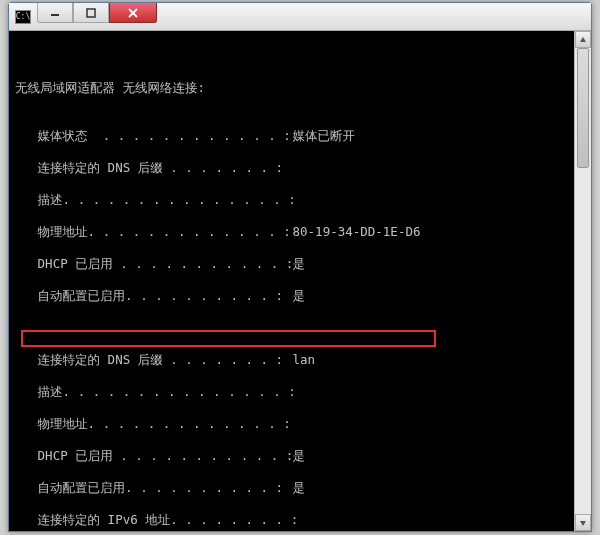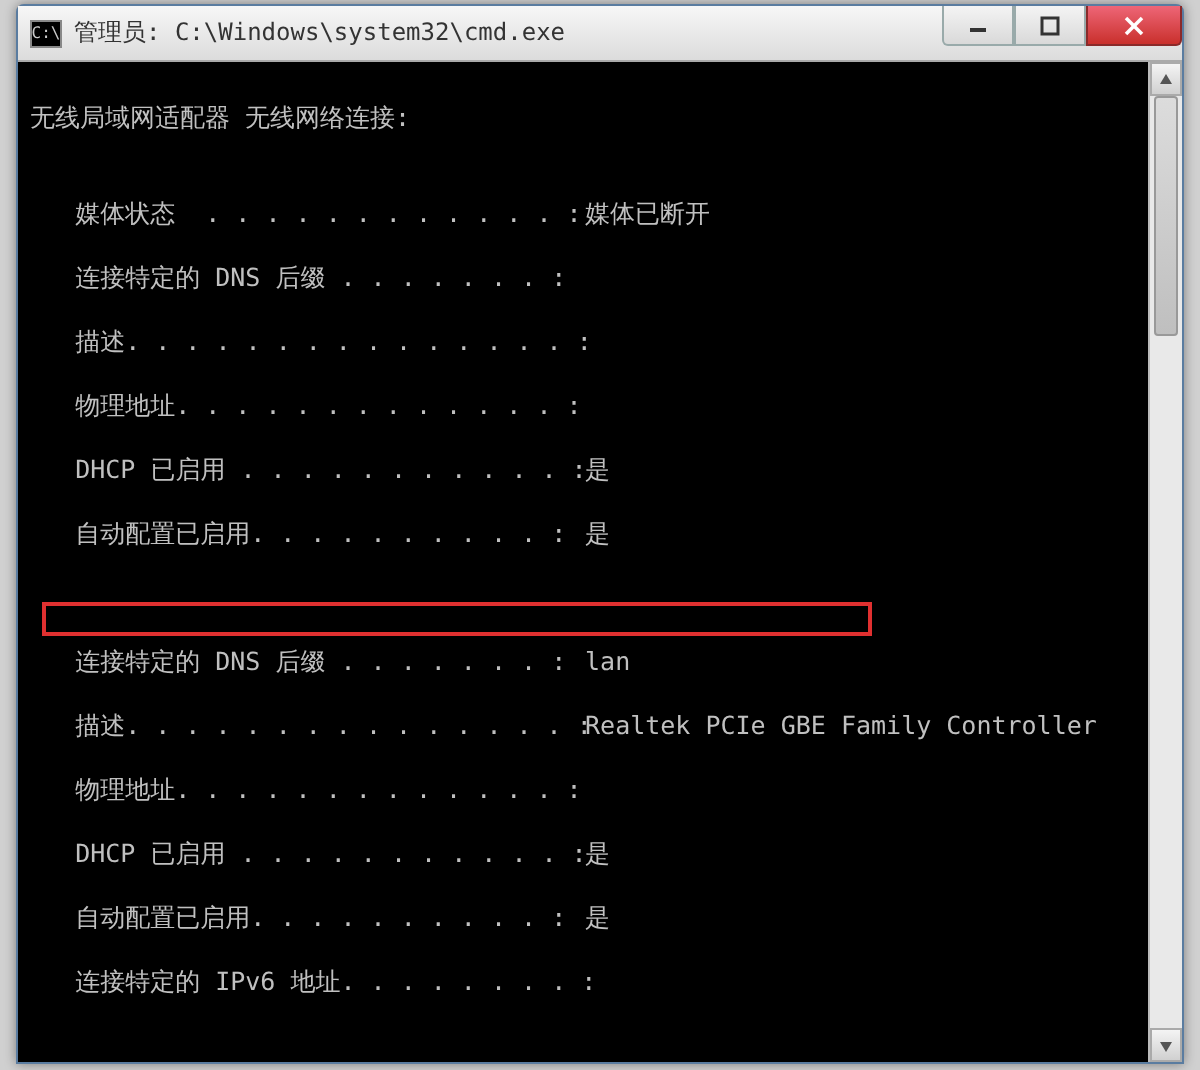--- a/index.html
+++ b/index.html
@@ -78,20 +78,21 @@
     flex:1;
     background:#000;
     color:#c0c0c0;
     font-family:"SimSun","NSimSun","Consolas",monospace;
     font-size:12.5px;
     line-height:16px;
     padding:4px 6px 4px 6px;
     overflow:hidden;
     position:relative;
     white-space:pre;
+    margin-top:29px;
   }
   .row { display:flex; }
   .lab { width:270px; white-space:pre; }
   .val { white-space:pre;text-align:right; }
   .highlight {
     position:absolute;
     border:2px solid #e03030;
     pointer-events:none;
   }
   .scrollbar {
@@ -121,21 +122,20 @@
   }
   .sb-btn.bottom { position:absolute; bottom:0; left:0; right:0; }
 </style>
 </head>
 <body>
 
 <div class="window">
 
   <div class="titlebar">
     <div class="app-icon">C:\</div>
-    <div class="title-text">管理员: C:\Windows\system32\cmd.exe</div>
     <div class="win-buttons">
       <div class="win-btn min">
         <svg width="10" height="10">
             <line x1="1" y1="7" x2="9" y2="7" stroke="#333" stroke-width="2"></line>
           </svg>
       </div>
       <div class="win-btn max">
         <svg width="10" height="10">
             <rect x="1" y="1" width="8" height="8" fill="none" stroke="#333" stroke-width="1.5"></rect>
           </svg>
@@ -148,27 +148,27 @@
       </div>
     </div>
   </div>
 
   <div class="console">
 <div>无线局域网适配器 无线网络连接:</div>
 <div class="row"> </div>
 <div class="row"><span class="lab">   媒体状态  . . . . . . . . . . . . :</span><span class="val"> 媒体已断开</span></div>
 <div class="row"><span class="lab">   连接特定的 DNS 后缀 . . . . . . . :</span><span class="val"></span></div>
 <div class="row"><span class="lab">   描述. . . . . . . . . . . . . . . :</span></div>
-<div class="row"><span class="lab">   物理地址. . . . . . . . . . . . . :</span></div>
+<div class="row"><span class="lab">   物理地址. . . . . . . . . . . . . :</span><span class="val"> 80-19-34-DD-1E-D6</span></div>
 <div class="row"><span class="lab">   DHCP 已启用 . . . . . . . . . . . :</span><span class="val"> 是</span></div>
 <div class="row"><span class="lab">   自动配置已启用. . . . . . . . . . :</span><span class="val"> 是</span></div>
 <div class="row"> </div>
 <div class="row"> </div>
 <div class="row"><span class="lab">   连接特定的 DNS 后缀 . . . . . . . :</span><span class="val"> lan</span></div>
-<div class="row"><span class="lab">   描述. . . . . . . . . . . . . . . :</span><span class="val"> Realtek PCIe GBE Family Controller</span></div>
+<div class="row"><span class="lab">   描述. . . . . . . . . . . . . . . :</span></div>
 <div class="row"><span class="lab">   物理地址. . . . . . . . . . . . . :</span></div>
 <div class="row"><span class="lab">   DHCP 已启用 . . . . . . . . . . . :</span><span class="val"> 是</span></div>
 <div class="row"><span class="lab">   自动配置已启用. . . . . . . . . . :</span><span class="val"> 是</span></div>
 <div class="row"><span class="lab">   连接特定的 IPv6 地址. . . . . . . . :</span></div>
 
 
 
 
 
 

